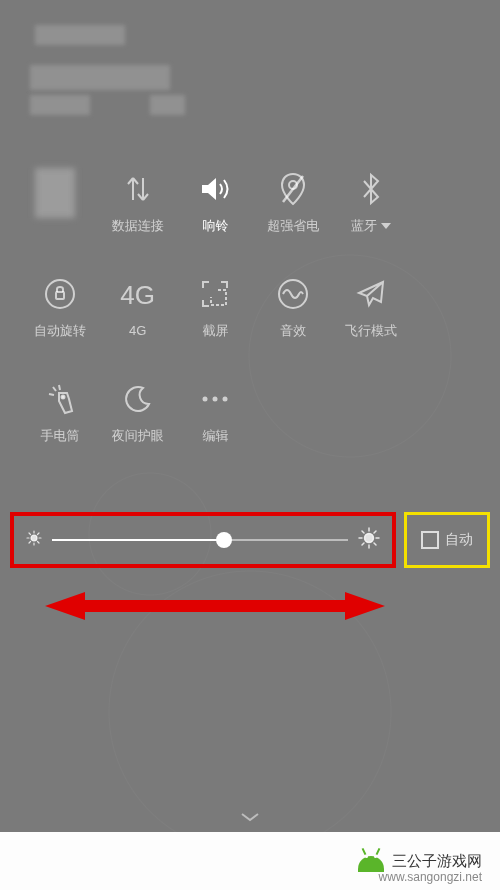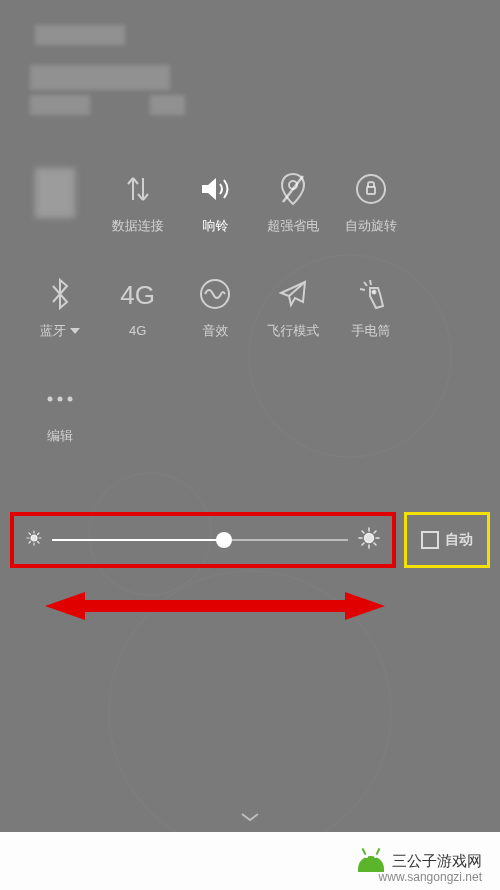--- a/index.html
+++ b/index.html
@@ -139,21 +139,20 @@
   width: 86px;
   height: 56px;
   border: 3px solid #f5e100;
   margin-left: 8px;
   display: flex;
   align-items: center;
   justify-content: center;
   gap: 6px;
   color: rgba(255,255,255,0.75);
   font-size: 14px;
-  font-weight: bold;
 }
 .checkbox {
   width: 18px; height: 18px;
   border: 2px solid currentColor;
 }
 
 .arrow-annot {
   position: absolute;
   top: 590px;
   left: 45px;
@@ -252,48 +251,57 @@
           <path d="M14 2 C7 2 3 7 3 13 C3 22 14 32 14 32 C14 32 25 22 25 13 C25 7 21 2 14 2 Z"></path>
           <circle cx="14" cy="13" r="4"></circle>
           <line x1="4" y1="30" x2="24" y2="4" stroke-width="2.5"></line>
         </svg>
     </div>
     <div class="label">超强省电</div>
   </div>
 
   <div class="tile">
     <div class="ico">
+      <svg width="22" height="34" viewBox="0 0 22 34">
+          <path d="M4 9 L18 25 L11 31 L11 3 L18 9 L4 25"></path>
+        </svg>
+    </div>
+    <div class="label">
+      <span>蓝牙</span>
+        <span class="caret"></span>
+    </div>
+  </div>
+
+  <div class="tile">
+    <div class="ico">
       <svg width="34" height="34" viewBox="0 0 34 34">
           <circle cx="17" cy="17" r="14"></circle>
           <rect x="13" y="15" width="8" height="7" rx="1"></rect>
           <path d="M14 15 L14 12 Q14 10 17 10 Q20 10 20 12 L20 15"></path>
         </svg>
     </div>
     <div class="label">自动旋转</div>
   </div>
 
   <div class="tile">
     <div class="ico">
-      <svg width="22" height="34" viewBox="0 0 22 34">
-          <path d="M4 9 L18 25 L11 31 L11 3 L18 9 L4 25"></path>
-        </svg>
-    </div>
-    <div class="label">
-      <span>蓝牙</span>
-        <span class="caret"></span>
-    </div>
-  </div>
-
-  <div class="tile">
-    <div class="ico">
       <span class="text-icon">4G</span>
     </div>
     <div class="label">4G</div>
   </div>
 
+  <div class="tile">
+    <div class="ico">
+      <svg width="30" height="30" viewBox="0 0 30 30">
+          <path d="M9 3 L3 3 L3 9 M21 3 L27 3 L27 9 M3 21 L3 27 L9 27"></path>
+          <path d="M18 11 L26 11 L26 26 L11 26 L11 18" style="stroke-dasharray:3,2"></path>
+        </svg>
+    </div>
+    <div class="label">截屏</div>
+  </div>
 
   <div class="tile">
     <div class="ico">
       <svg width="32" height="32" viewBox="0 0 32 32">
           <circle cx="16" cy="16" r="14"></circle>
           <path d="M6 16 Q10 8 14 16 Q18 24 22 16 Q24 12 26 16"></path>
         </svg>
     </div>
     <div class="label">音效</div>
   </div>
@@ -313,20 +321,28 @@
           <path d="M14 10 L22 10 L24 16 L27 28 L20 30 L14 18 Z"></path>
           <circle cx="18" cy="14" r="1.5" style="fill:currentColor"></circle>
           <path d="M8 4 L11 8 M4 11 L9 12 M14 2 L15 7"></path>
         </svg>
     </div>
     <div class="label">手电筒</div>
   </div>
 
 
 
+  <div class="tile">
+    <div class="ico">
+      <svg width="30" height="30" viewBox="0 0 30 30">
+          <path d="M20 4 A12 12 0 1 0 26 20 A9 9 0 0 1 20 4 Z"></path>
+        </svg>
+    </div>
+    <div class="label">夜间护眼</div>
+  </div>
 
   <div class="tile">
     <div class="ico">
       <svg width="30" height="10" viewBox="0 0 30 10" style="fill:currentColor;stroke:none">
           <circle cx="5" cy="5" r="2.5"></circle>
           <circle cx="15" cy="5" r="2.5"></circle>
           <circle cx="25" cy="5" r="2.5"></circle>
         </svg>
     </div>
     <div class="label">编辑</div>

